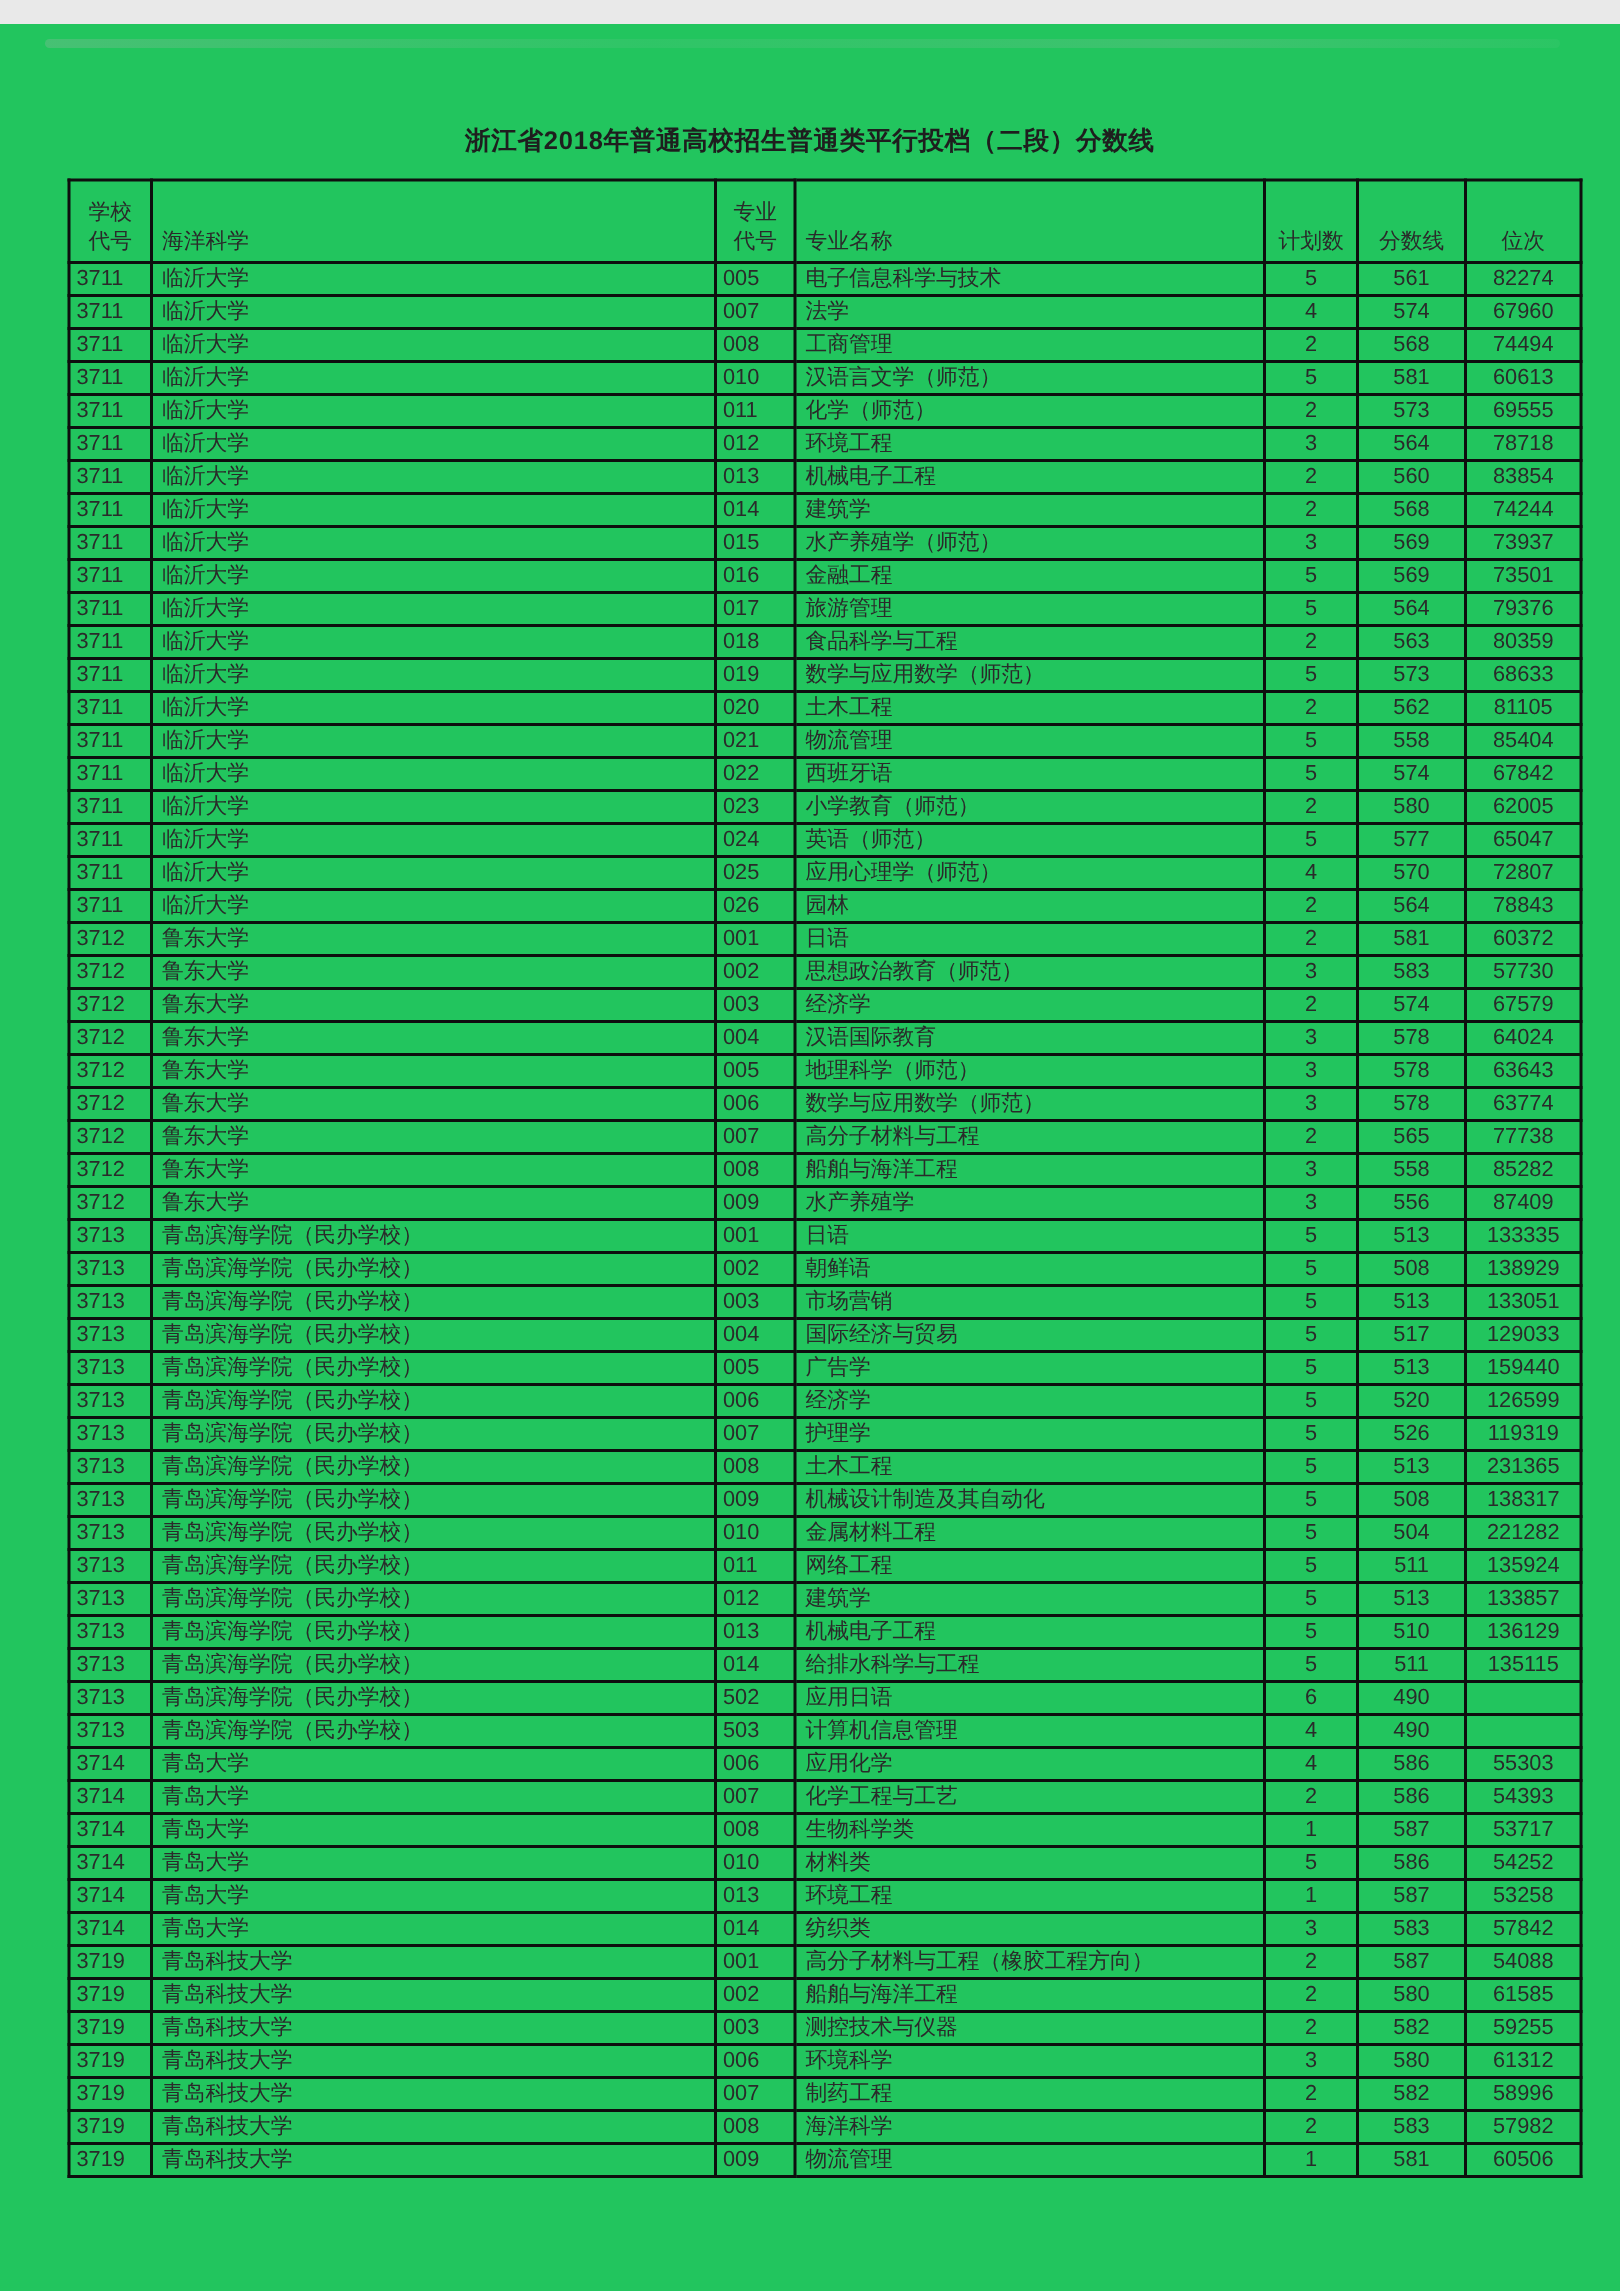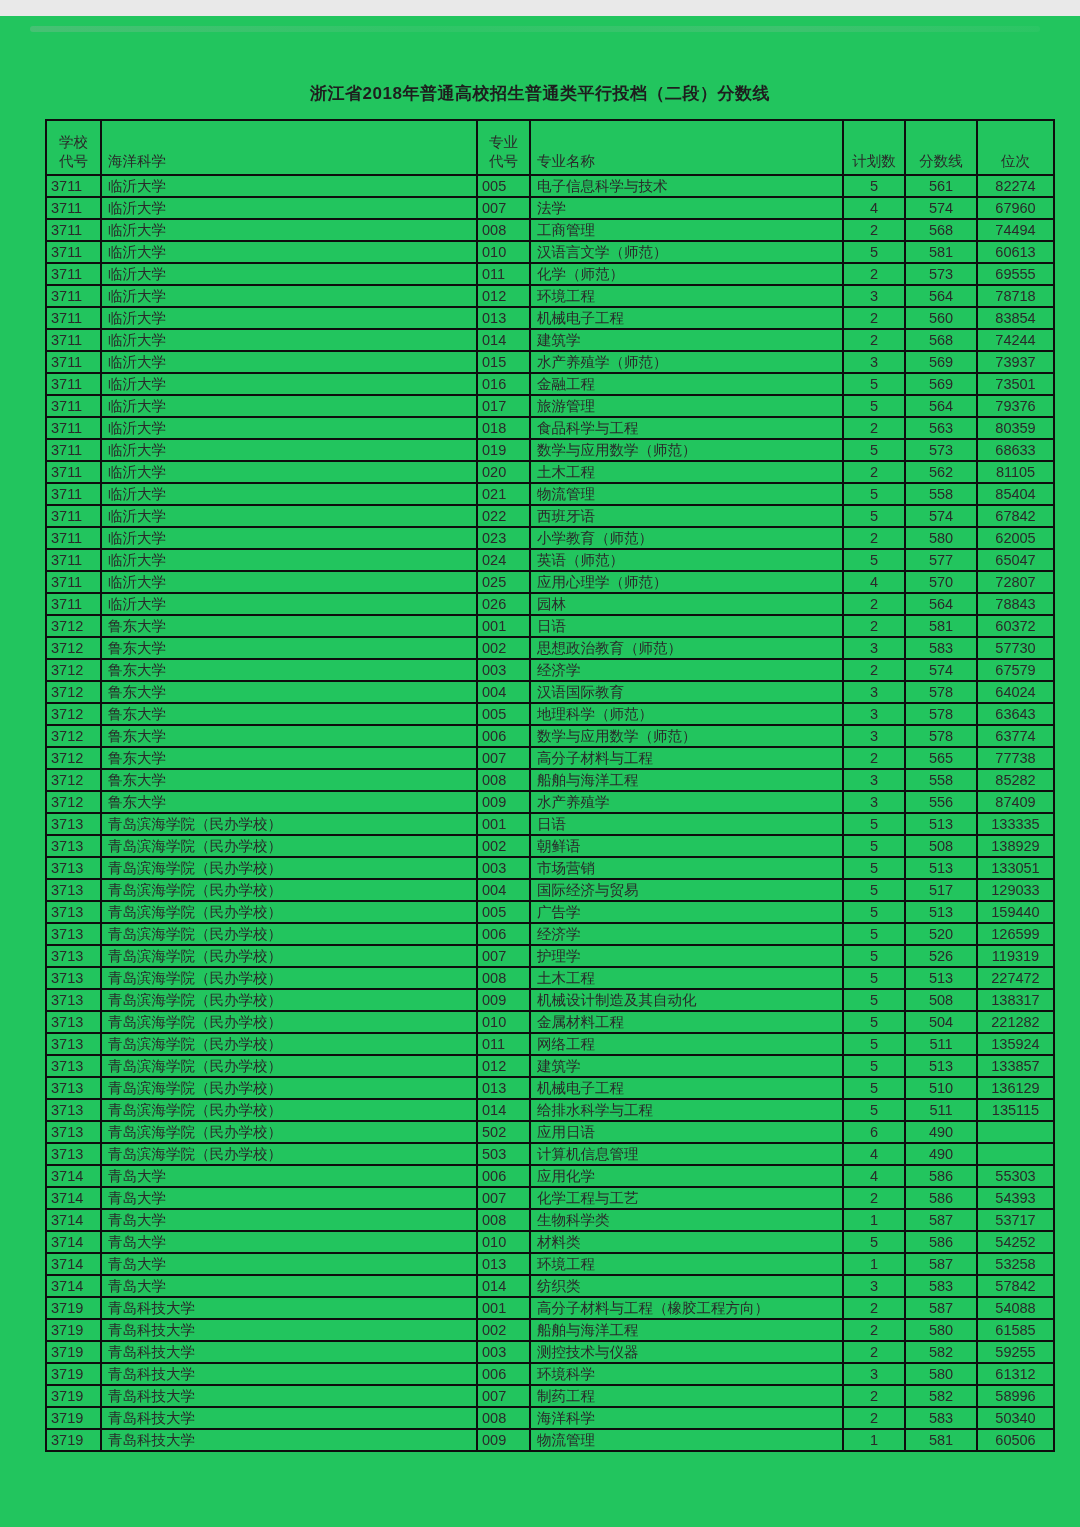--- a/index.html
+++ b/index.html
@@ -423,21 +423,21 @@
           <td class="num">526</td>
           <td class="num">119319</td>
         </tr>
         <tr>
           <td class="code">3713</td>
           <td>青岛滨海学院（民办学校）</td>
           <td class="code">008</td>
           <td>土木工程</td>
           <td class="num">5</td>
           <td class="num">513</td>
-          <td class="num">227472</td>
+          <td class="num">231365</td>
         </tr>
         <tr>
           <td class="code">3713</td>
           <td>青岛滨海学院（民办学校）</td>
           <td class="code">009</td>
           <td>机械设计制造及其自动化</td>
           <td class="num">5</td>
           <td class="num">508</td>
           <td class="num">138317</td>
         </tr>
@@ -603,21 +603,21 @@
           <td class="num">582</td>
           <td class="num">58996</td>
         </tr>
         <tr>
           <td class="code">3719</td>
           <td>青岛科技大学</td>
           <td class="code">008</td>
           <td>海洋科学</td>
           <td class="num">2</td>
           <td class="num">583</td>
-          <td class="num">50340</td>
+          <td class="num">57982</td>
         </tr>
         <tr>
           <td class="code">3719</td>
           <td>青岛科技大学</td>
           <td class="code">009</td>
           <td>物流管理</td>
           <td class="num">1</td>
           <td class="num">581</td>
           <td class="num">60506</td>
         </tr>

